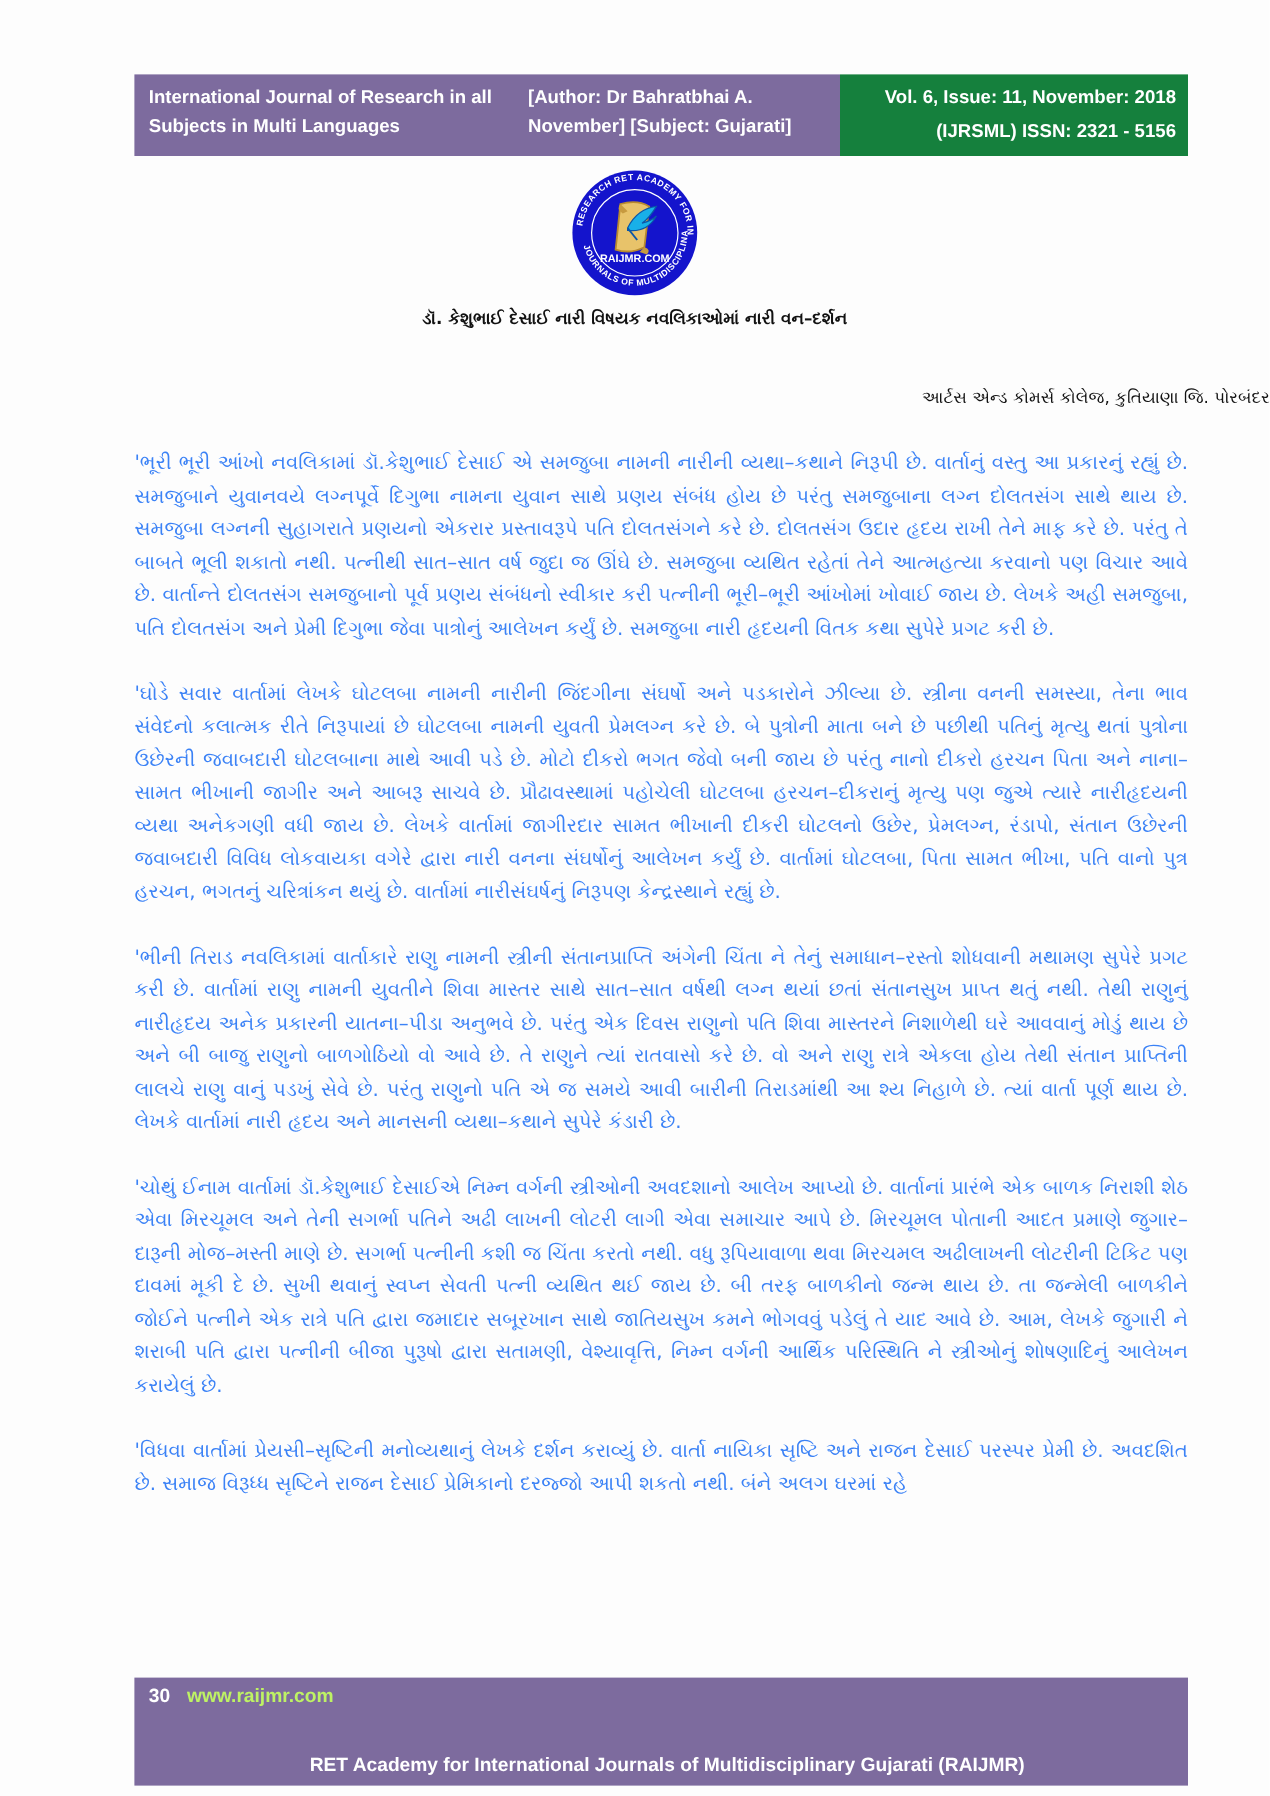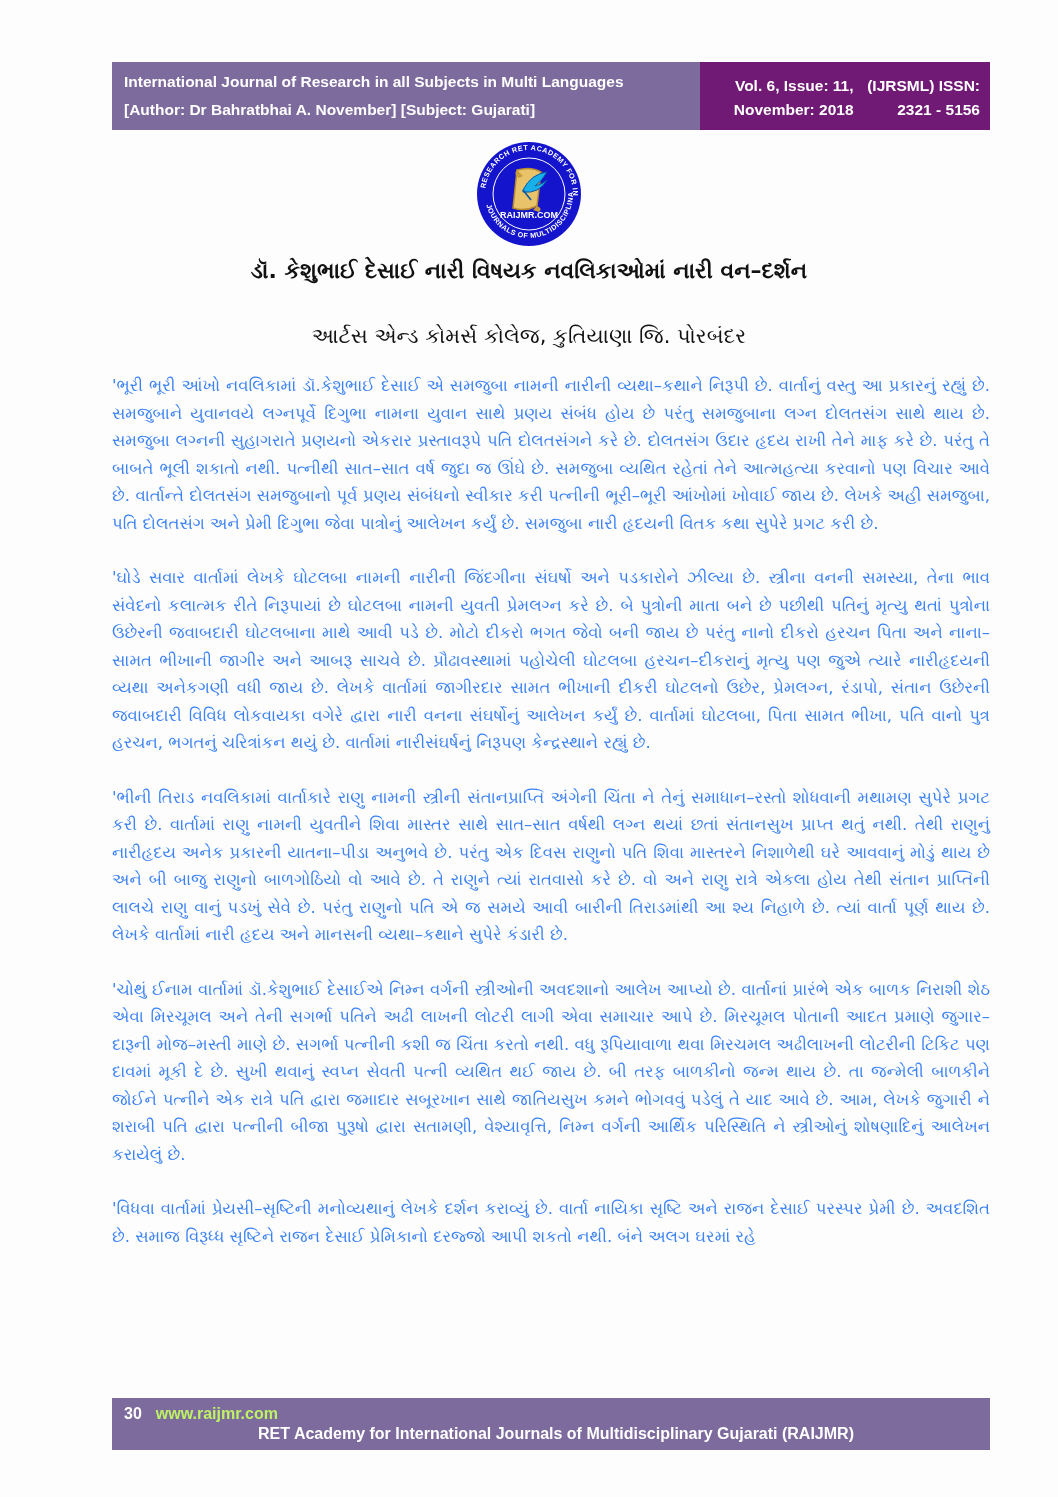--- a/index.html
+++ b/index.html
@@ -18,70 +18,70 @@
   .header-band {
     position: absolute; left: 112px; top: 62px;
     width: 878px; height: 68px;
     display: flex;
   }
   .header-left {
     background: #7d6b9e;
     width: 588px; height: 100%;
     color: #fff; font-weight: bold;
     padding: 8px 0 8px 12px;
-    display: flex; flex-direction: column; justify-content: space-between;
+    display: flex; flex-direction: row; justify-content: space-between;
     font-size: 15.5px; line-height: 1.55;
   }
   .header-right {
-    background: #701a75;
+    background: #15803d;
     width: 290px; height: 100%;
     color: #fff; font-weight: bold;
     padding: 8px 10px 8px 0;
-    display: flex; justify-content: space-between;
+    display: flex; flex-direction: column; justify-content: space-between;
     align-items: flex-end; text-align: right;
     font-size: 15.5px; line-height: 1.55;
   }
   
   .logo-wrap {
     position: absolute; left: 0; right: 0; top: 138px;
     display: flex; justify-content: center;
   }
   
   .title {
     position: absolute; left: 0; right: 0; top: 258px;
     text-align: center;
-    font-size: 22px; font-weight: bold;
+    font-size: 14px; font-weight: bold;
     font-family: "DejaVu Sans", "Liberation Sans", sans-serif;
   }
   .author {
     position: absolute; left: 0; right: 0; top: 296px;
     text-align: center;
     font-size: 18px;
     font-family: "DejaVu Sans", "Liberation Sans", sans-serif;
   }
   .affiliation {
     position: absolute; left: 0; right: 0; top: 324px;
-    text-align: center;
-    font-size: 21px;
+    text-align: right;
+    font-size: 14px;
     font-family: "DejaVu Sans", "Liberation Sans", sans-serif;
   }
   
   .body-text {
     position: absolute; left: 112px; top: 372px;
     width: 878px;
     font-family: "DejaVu Sans", "Liberation Sans", sans-serif;
     font-size: 16.5px; line-height: 27.5px;
     text-align: justify;
     color: #3b82f6;
   }
   .body-text p { margin-bottom: 27px; }
   
   .footer-band {
     position: absolute; left: 112px; top: 1398px;
-    width: 878px; height: 52px;
+    width: 878px; height: 90px;
     background: #7d6b9e;
     color: #fff; font-weight: bold;
     font-size: 16px;
     padding: 7px 2px 7px 12px;
     display: flex; flex-direction: column; justify-content: space-between;
   }
   .footer-row1 { display: flex; align-items: baseline; }
   .footer-page-number { margin-right: 14px; }
   .footer-journal { flex: 1; }
   .footer-site { text-align: right; }

